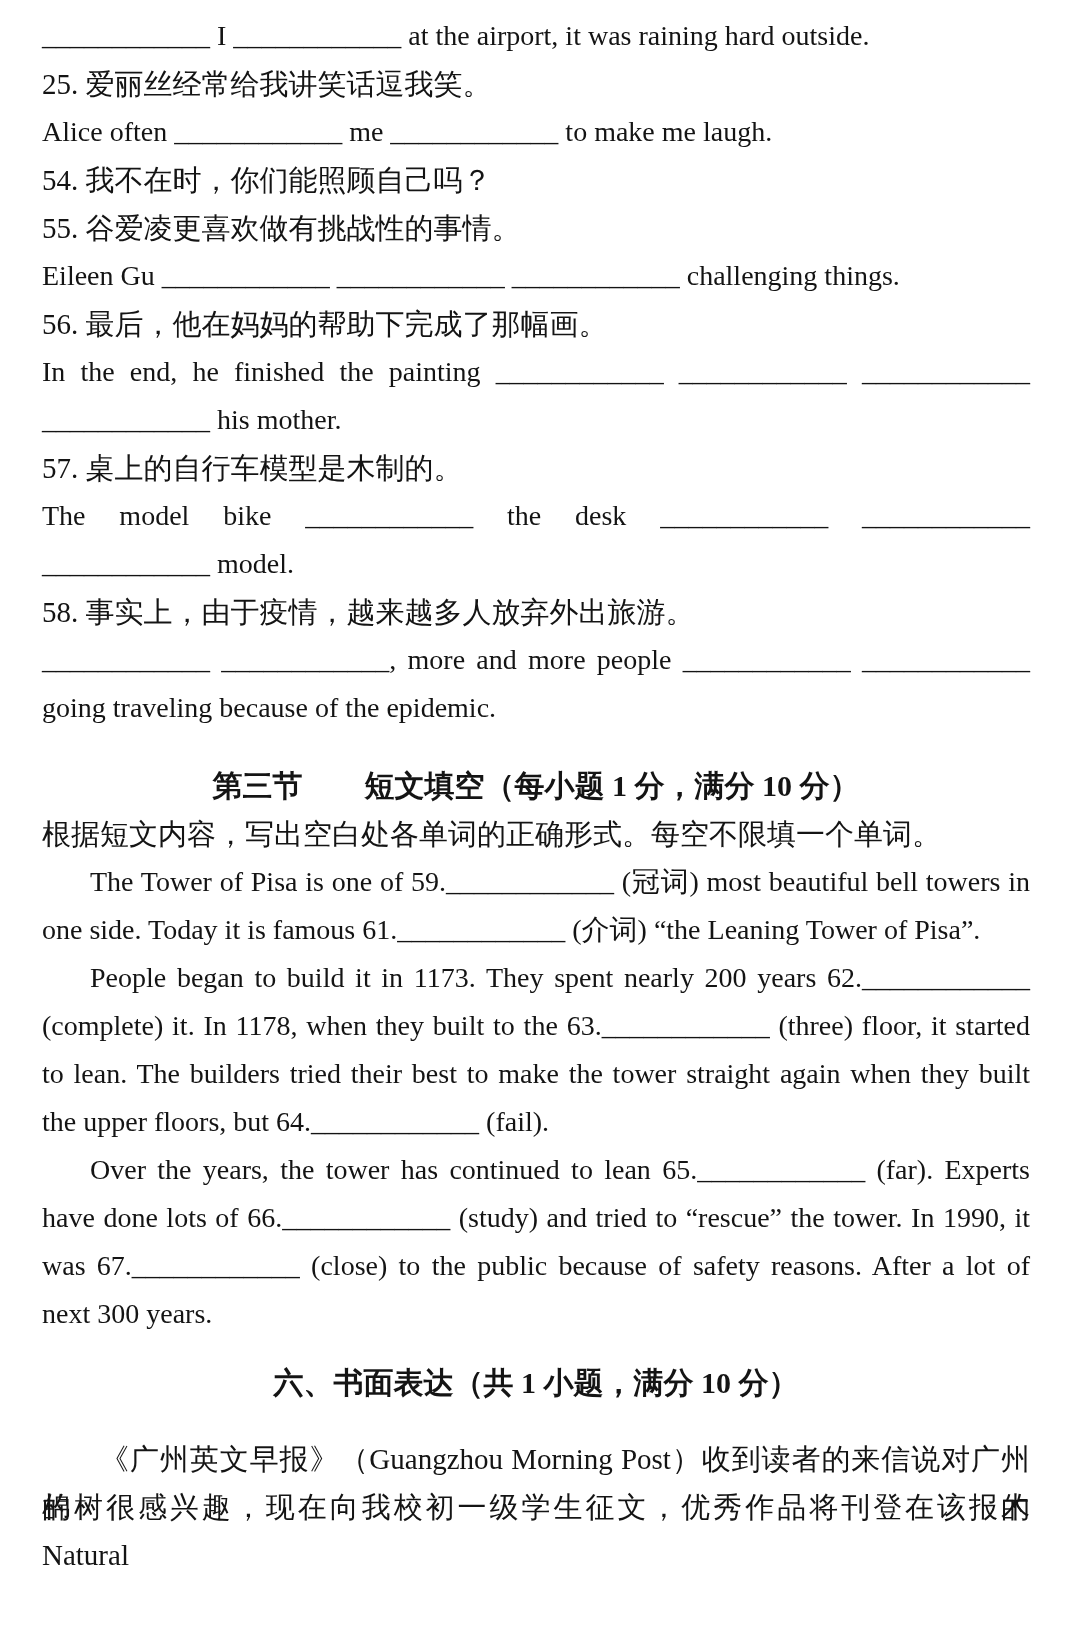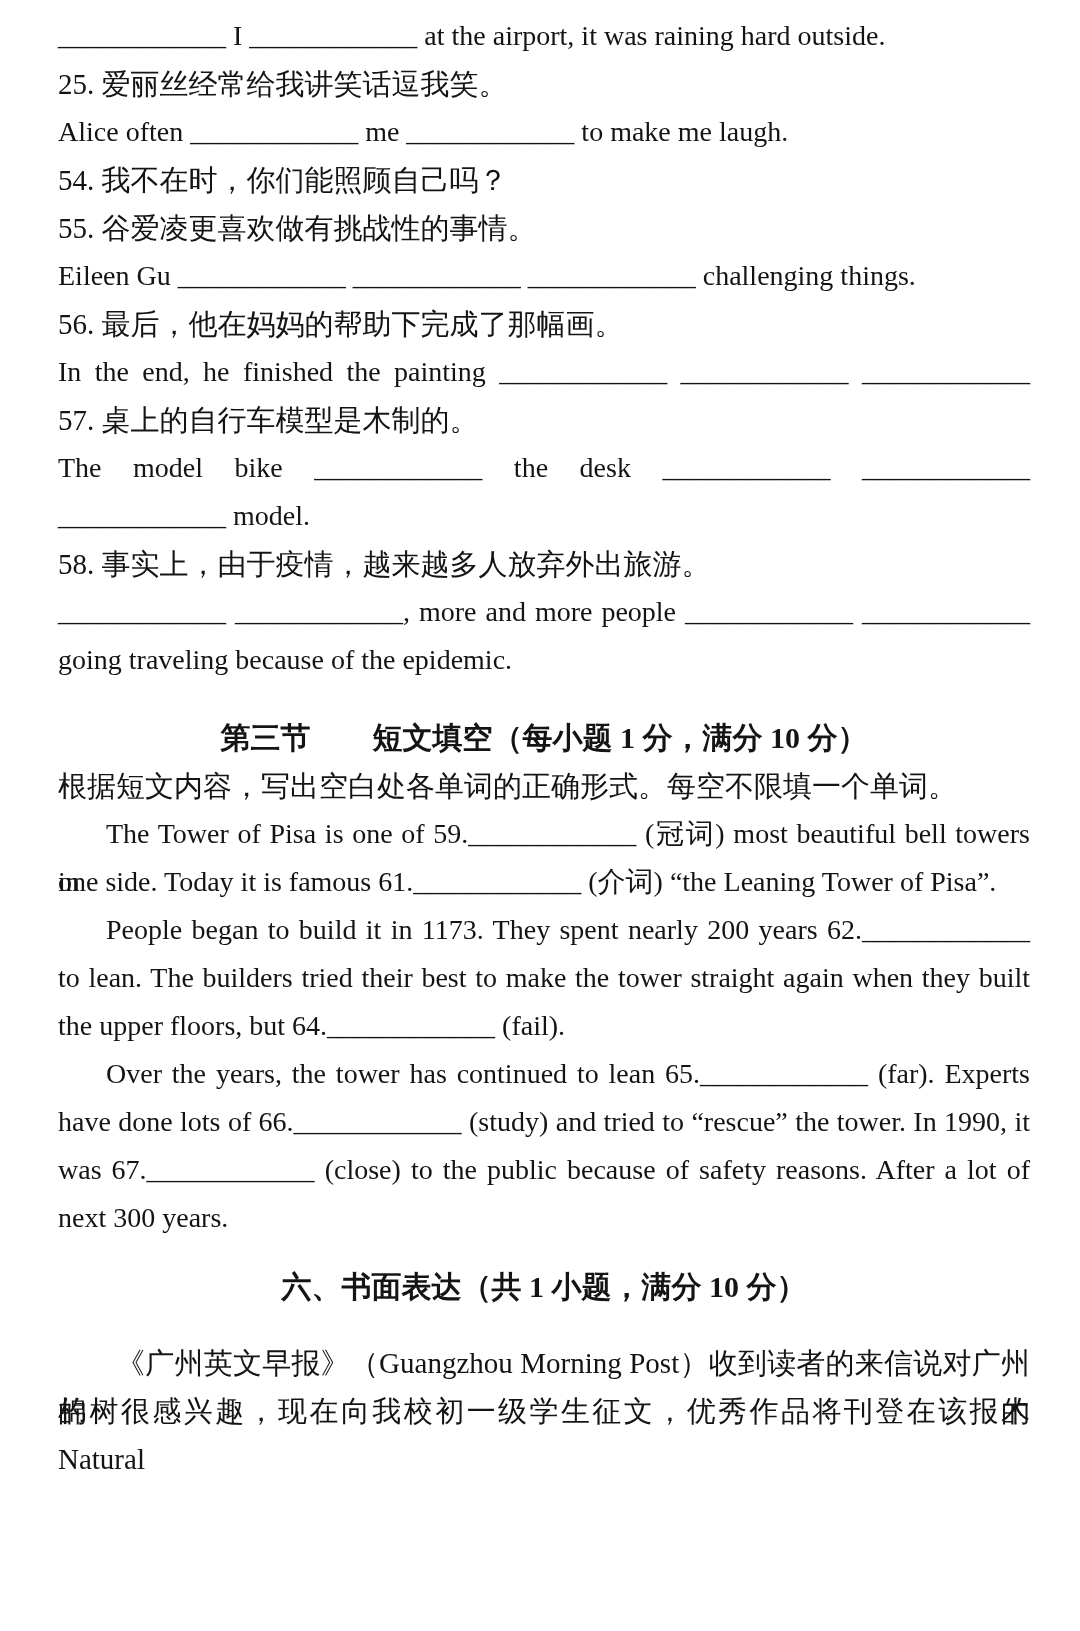--- a/index.html
+++ b/index.html
@@ -8,21 +8,21 @@
     height: 1631px;
     background: #ffffff;
     overflow: hidden;
     font-family: "Liberation Serif", "DejaVu Serif", serif;
     color: #141414;
   }
   .page {
     box-sizing: border-box;
     width: 1080px;
     height: 1631px;
-    padding: 12px 50px 0 58px;
+    padding: 12px 50px 0 42px;
     background: #ffffff;
   }
   .ln {
     display: block;
     font-size: 28px;
     line-height: 48px;
     height: 48px;
     white-space: nowrap;
     text-align: left;
     letter-spacing: 0;
@@ -57,35 +57,37 @@
 <div class="page">
 
   <div class="ln">____________ I ____________ at the airport, it was raining hard outside.</div>
   <div class="ln zh">25. 爱丽丝经常给我讲笑话逗我笑。</div>
   <div class="ln">Alice often ____________ me ____________ to make me laugh.</div>
   <div class="ln zh">54. 我不在时，你们能照顾自己吗？</div>
   <div class="ln zh">55. 谷爱凌更喜欢做有挑战性的事情。</div>
   <div class="ln">Eileen Gu ____________ ____________ ____________ challenging things.</div>
   <div class="ln zh">56. 最后，他在妈妈的帮助下完成了那幅画。</div>
   <div class="ln jst">In the end, he finished the painting ____________ ____________ ____________</div>
+  <div class="ln">____________ his mother.</div>
   <div class="ln zh">57. 桌上的自行车模型是木制的。</div>
   <div class="ln jst">The model bike ____________ the desk ____________ ____________</div>
   <div class="ln">____________ model.</div>
   <div class="ln zh">58. 事实上，由于疫情，越来越多人放弃外出旅游。</div>
   <div class="ln jst">____________ ____________, more and more people ____________ ____________</div>
   <div class="ln">going traveling because of the epidemic.</div>
 
   <div class="heading sec3">
     <span>第三节</span><span class="title-gap">短文填空（每小题 1 分，满分 10 分）</span>
   </div>
   <div class="ln zh">根据短文内容，写出空白处各单词的正确形式。每空不限填一个单词。</div>
 
   <div class="ln jst ind">The Tower of Pisa is one of 59.____________ (冠词) most beautiful bell towers in</div>
   <div class="ln">one side. Today it is famous 61.____________ (介词) “the Leaning Tower of Pisa”.</div>
   <div class="ln jst ind">People began to build it in 1173. They spent nearly 200 years 62.____________</div>
+  <div class="ln jst">(complete) it. In 1178, when they built to the 63.____________ (three) floor, it started</div>
   <div class="ln jst">to lean. The builders tried their best to make the tower straight again when they built</div>
   <div class="ln">the upper floors, but 64.____________ (fail).</div>
   <div class="ln jst ind">Over the years, the tower has continued to lean 65.____________ (far). Experts</div>
   <div class="ln jst">have done lots of 66.____________ (study) and tried to “rescue” the tower. In 1990, it</div>
   <div class="ln jst">was 67.____________ (close) to the public because of safety reasons. After a lot of</div>
   <div class="ln">next 300 years.</div>
 
   <div class="heading sec6">
     <span>六、书面表达（共 1 小题，满分 10 分）</span>
   </div>

